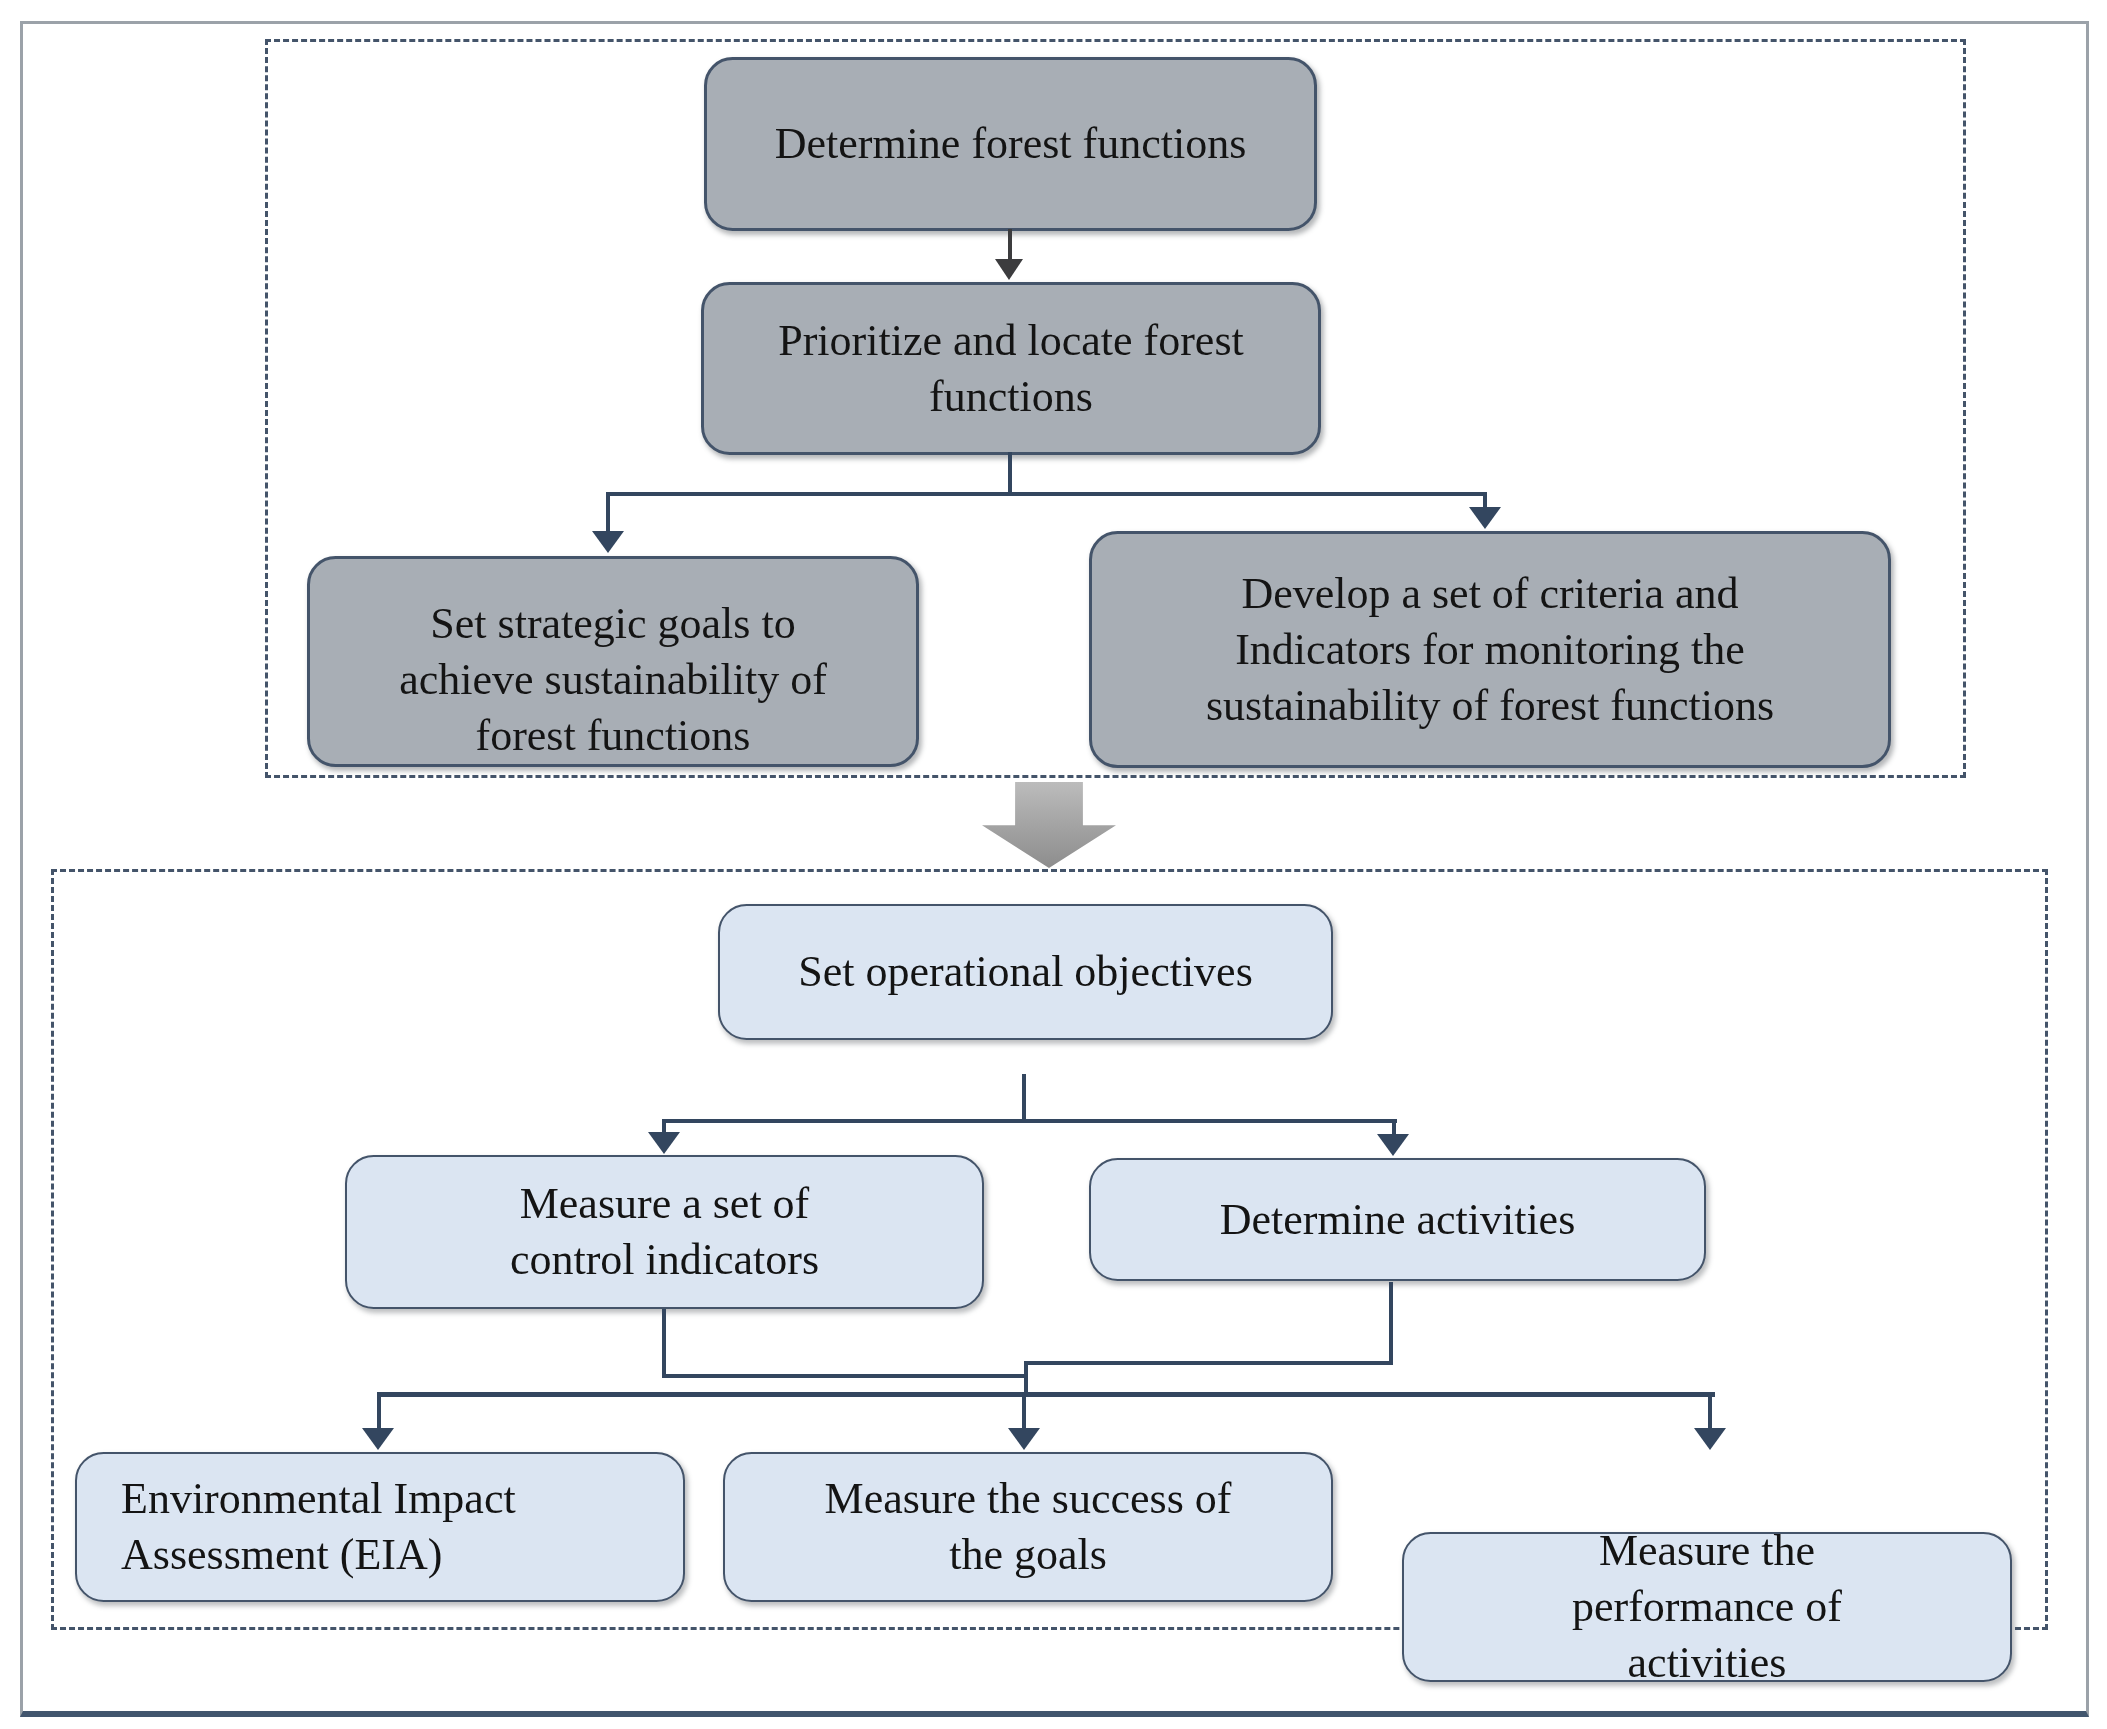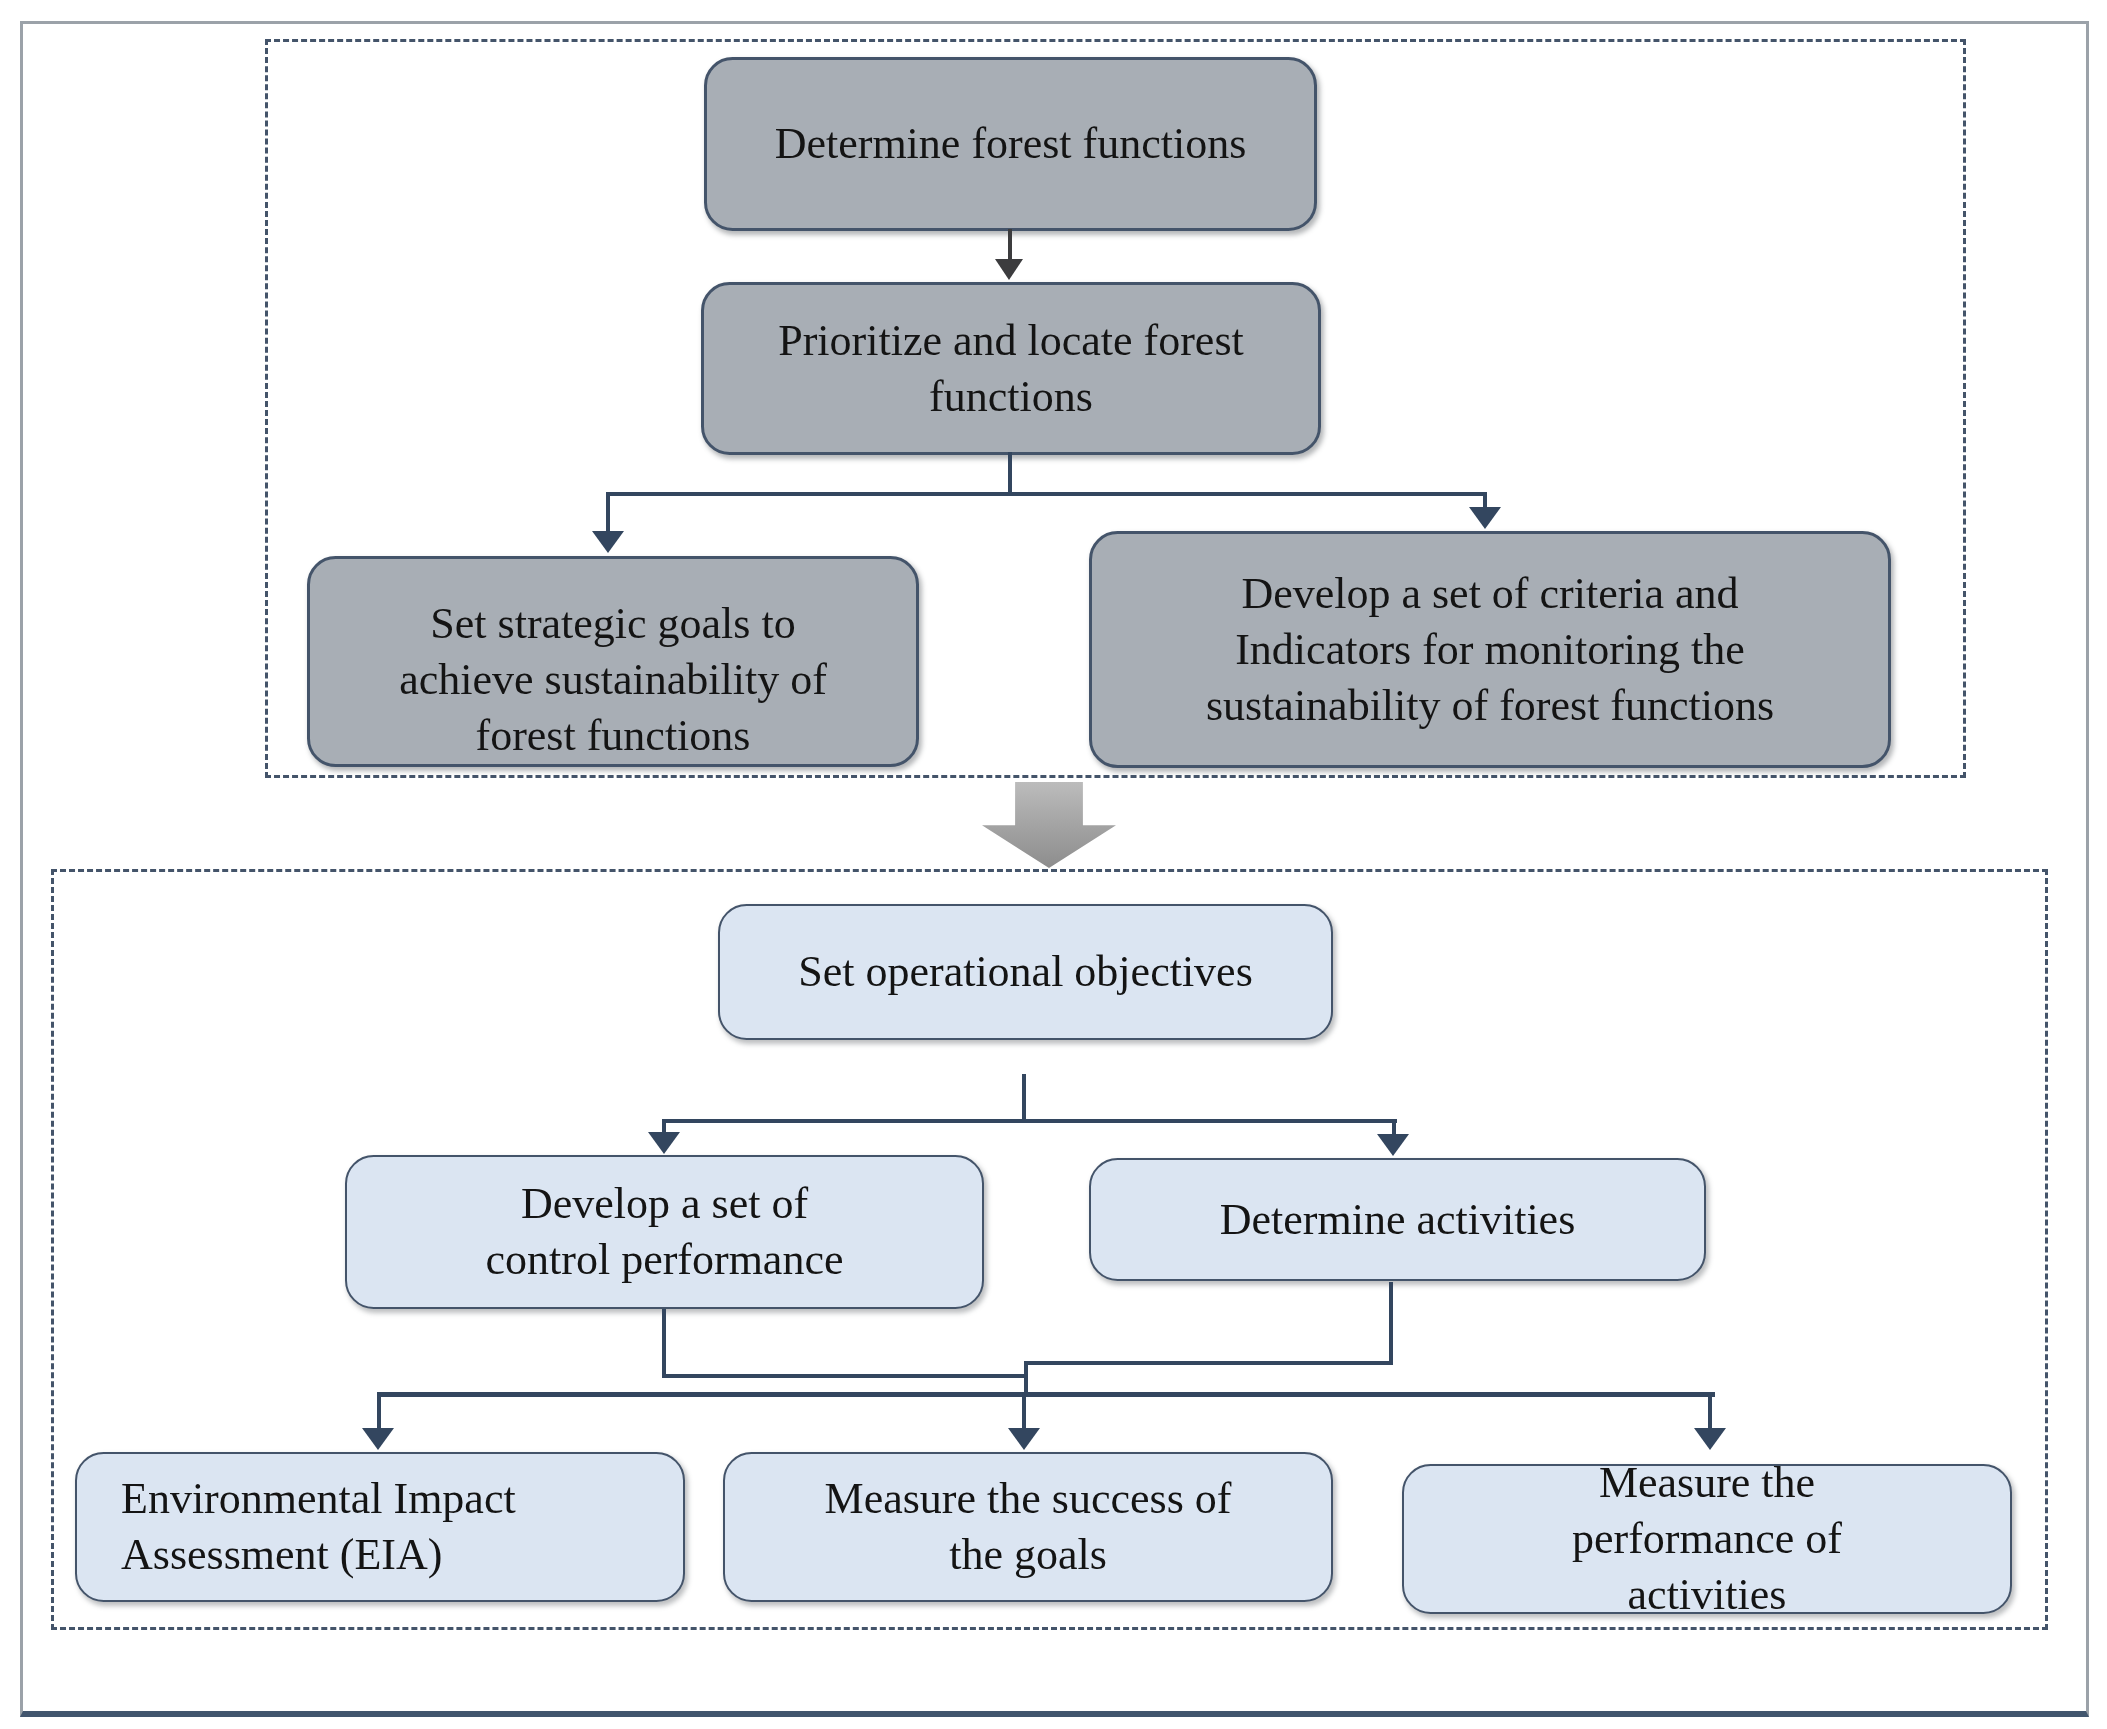--- a/index.html
+++ b/index.html
@@ -89,21 +89,21 @@
   </div>
 
   <div class="vline" style="left:1022px;top:1074px;width:3.8px;height:48px;"></div>
   <div class="hline" style="left:662px;top:1119px;width:735px;height:3.8px;"></div>
   <div class="vline" style="left:662px;top:1122px;width:3.8px;height:12px;"></div>
   <div class="arrowhead" style="left:648px;top:1132px;"></div>
   <div class="vline" style="left:1392px;top:1122px;width:3.8px;height:14.3px;"></div>
   <div class="arrowhead" style="left:1377px;top:1134px;"></div>
 
   <div class="node blue w560" style="left:345px;top:1155px;width:639px;height:154px;">
-    <span>Develop a set of control performance</span>
+    <span>Measure a set of control indicators</span>
   </div>
 
   <div class="node blue" style="left:1089px;top:1158px;width:617px;height:123px;">
     <span>Determine activities</span>
   </div>
 
   <div class="vline" style="left:662px;top:1309px;width:3.8px;height:68px;"></div>
   <div class="hline" style="left:662px;top:1374px;width:365px;height:3.8px;"></div>
   <div class="vline" style="left:1389px;top:1282px;width:3.8px;height:83px;"></div>
   <div class="hline" style="left:1024px;top:1361px;width:369px;height:3.8px;"></div>
@@ -119,18 +119,18 @@
   <div class="arrowhead" style="left:1694px;top:1428px;"></div>
 
   <div class="node blue align-left w640" style="left:75px;top:1452px;width:610px;height:150px;">
     <span>Environmental Impact Assessment (EIA)</span>
   </div>
 
   <div class="node blue w620" style="left:723px;top:1452px;width:610px;height:150px;">
     <span>Measure the success of the goals</span>
   </div>
 
-  <div class="node blue w540" style="left:1402px;top:1464px;width:610px;height:150px;">
+  <div class="node blue w540" style="left:1402px;top:1532px;width:610px;height:150px;">
     <span>Measure the performance of activities</span>
   </div>
 
 </div>
 
 
 </body></html>

